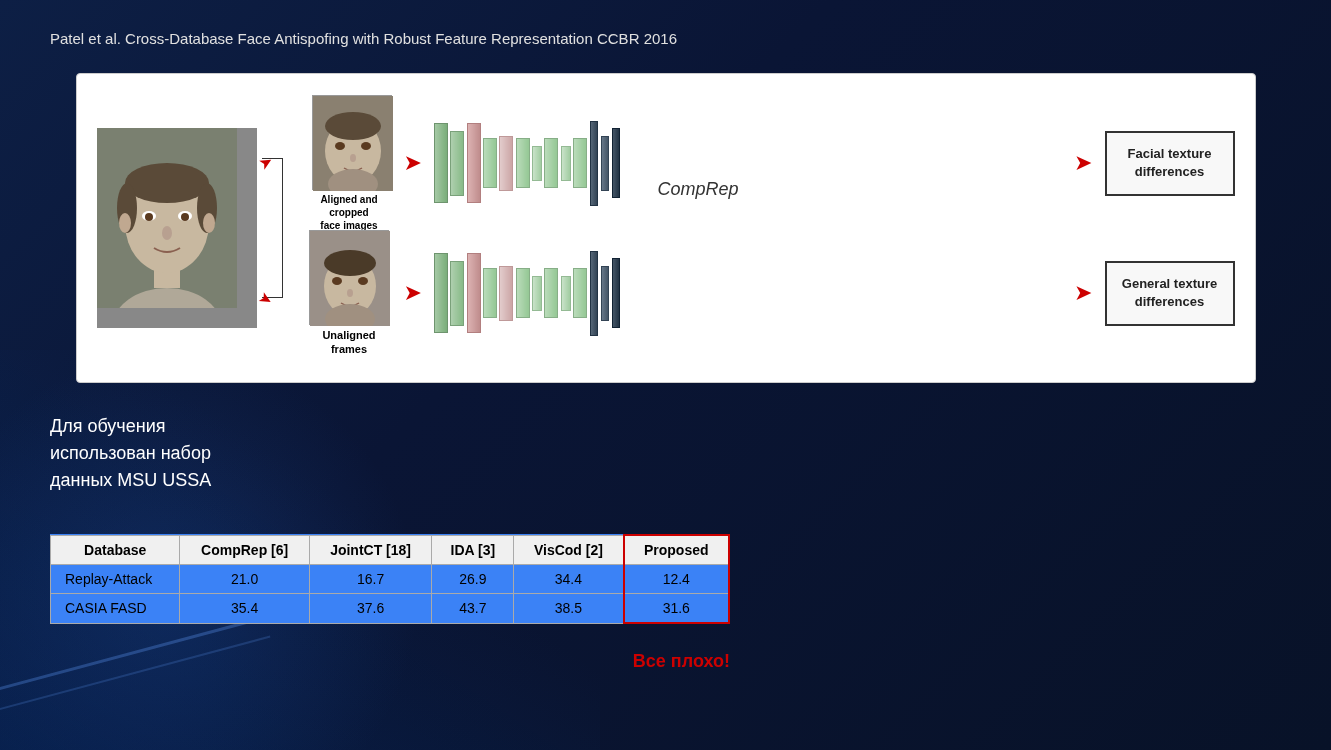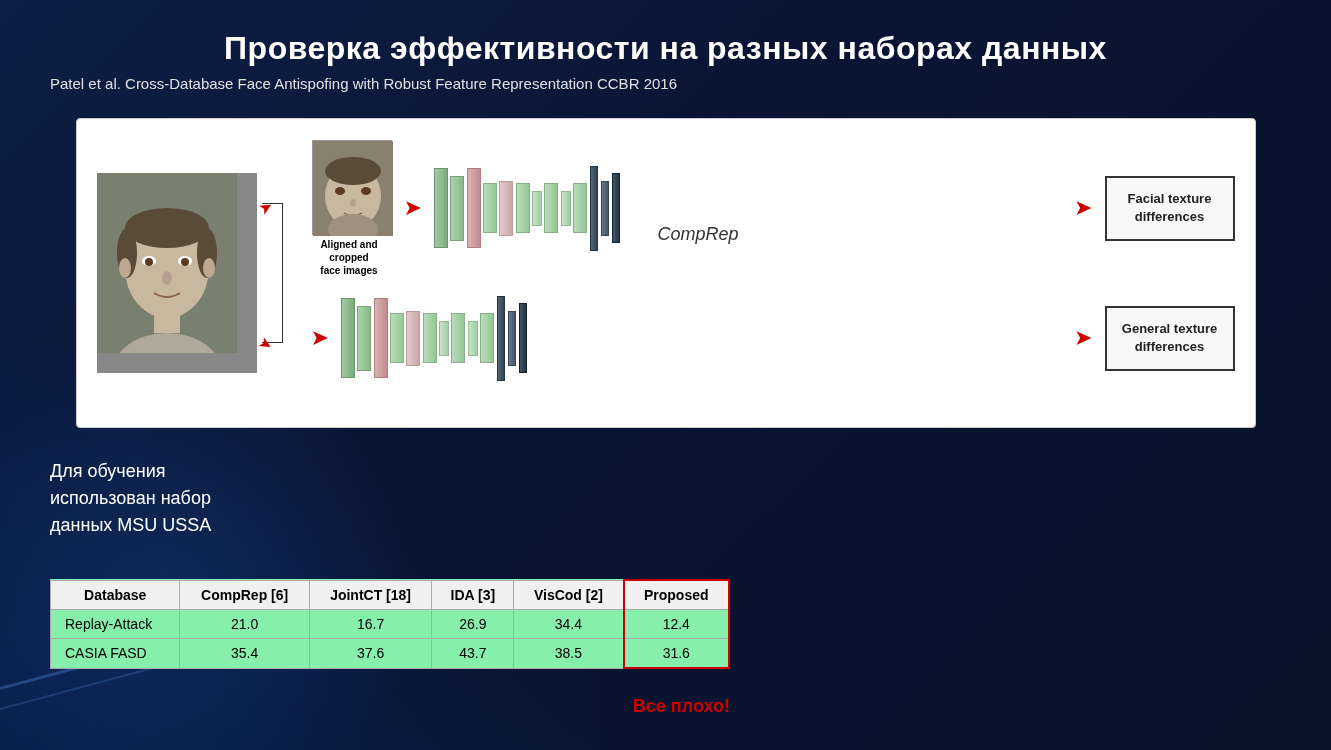--- a/index.html
+++ b/index.html
@@ -213,21 +213,21 @@
     }
 
     
     .results-table-wrapper {
       flex: 1;
       position: relative;
     }
 
     .results-table {
       border-collapse: collapse;
-      background: #86efac;
+      background: #3b82f6;
       width: 680px;
       font-size: 14px;
     }
 
     .results-table th, .results-table td {
       border: 1px solid #aaa;
       padding: 6px 14px;
       text-align: center;
     }
 
@@ -382,21 +382,20 @@
 <body>
 
 <div class="bg"></div>
 <div class="bg-arc1"></div>
 <div class="bg-arc2"></div>
 <div class="bg-line"></div>
 <div class="bg-line2"></div>
 
 <div class="slide-content">
 
-  <h1 class="title">Проверка эффективности на разных наборах данных</h1>
   <p class="subtitle">Patel et al. Cross-Database Face Antispofing with Robust Feature Representation CCBR 2016</p>
 
   <div class="diagram-box">
 
     <div class="face-photo">
       <svg class="face-svg" viewBox="0 0 140 180" xmlns="http://www.w3.org/2000/svg">
         <rect width="140" height="180" fill="#7a8070"></rect>
 
         <ellipse cx="70" cy="200" rx="55" ry="40" fill="#b0a898"></ellipse>
 
@@ -493,20 +492,35 @@
         <span class="red-arrow">➤</span>
 
         <div class="output-box" style="white-space: pre-line;">Facial texture
 differences</div>
       </div>
 
       <div class="caffenet-label">CompRep</div>
 
       <div class="path-row">
 
+        <div style="display:flex; flex-direction:column; align-items:center; gap:3px;">
+          <div class="small-face">
+            <svg width="80" height="95" viewBox="0 0 80 95">
+              <rect width="80" height="95" fill="#9a9088"></rect>
+              <ellipse cx="40" cy="55" rx="26" ry="30" fill="#c8b8a0"></ellipse>
+              <ellipse cx="40" cy="32" rx="26" ry="13" fill="#4a3a28"></ellipse>
+              <ellipse cx="27" cy="50" rx="5" ry="4" fill="#5a3a20"></ellipse>
+              <ellipse cx="53" cy="50" rx="5" ry="4" fill="#5a3a20"></ellipse>
+              <ellipse cx="40" cy="62" rx="3" ry="4" fill="#b8a090"></ellipse>
+              <path d="M 31 72 Q 40 78 49 72" stroke="#8a6050" stroke-width="1.5" fill="none"></path>
+              <ellipse cx="40" cy="88" rx="25" ry="15" fill="#a09080"></ellipse>
+            </svg>
+          </div>
+          <div class="path-label">Unaligned frames</div>
+        </div>
 
         <span class="red-arrow">➤</span>
 
         <div class="net-layers">
           <div class="layer-group">
             <div class="layer-tall"></div>
             <div class="layer-tall-2"></div>
           </div>
           <div class="layer-group">
             <div class="layer-pink"></div>

